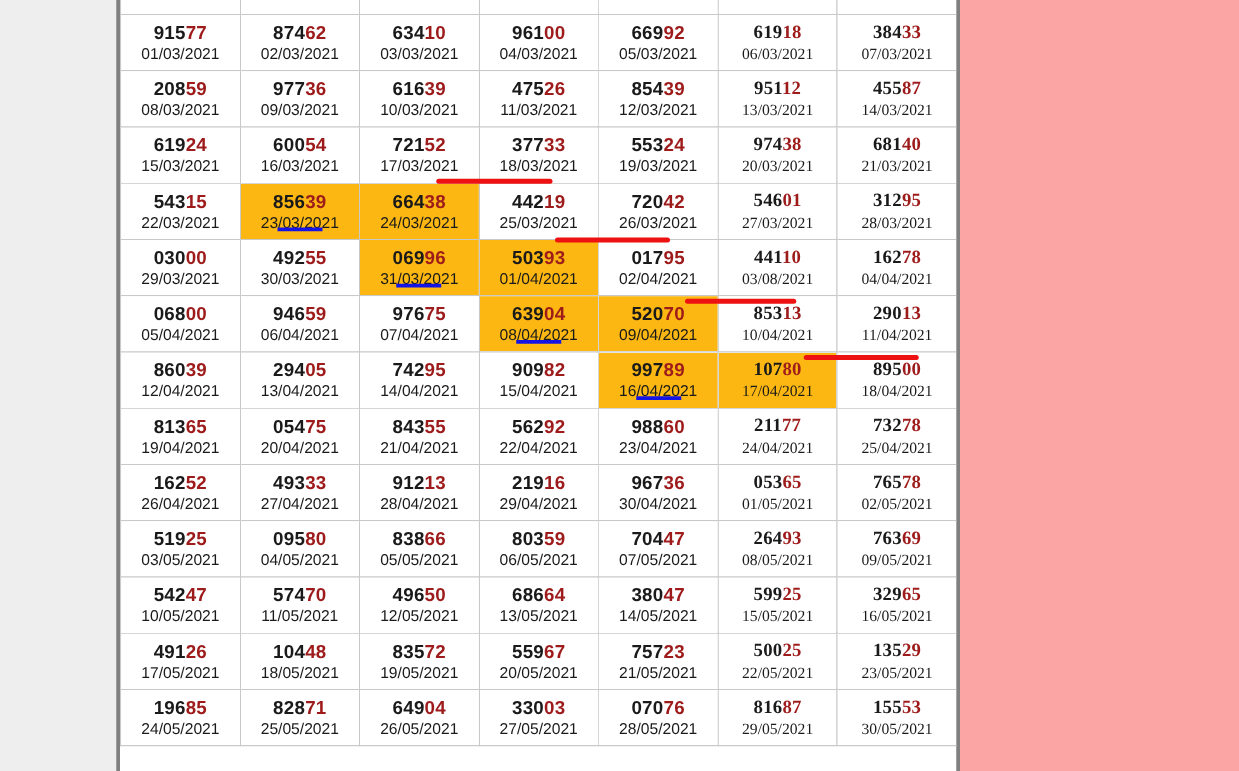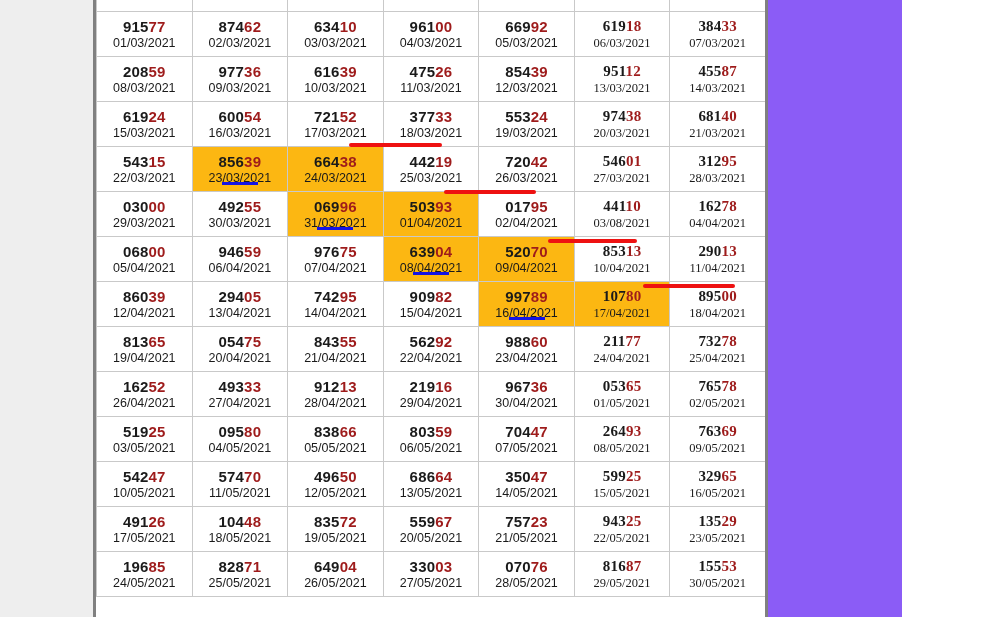--- a/index.html
+++ b/index.html
@@ -7,23 +7,23 @@
     padding: 0;
     width: 991px;
     height: 617px;
     background: #ffffff;
     font-family: "Liberation Sans", sans-serif;
     overflow: hidden;
   }
 
   #page {
     position: relative;
-    width: 902px;
+    width: 991px;
     height: 617px;
-    background: #8b5cf6;
+    background: #fca5a5;
   }
 
   
   #left-gutter {
     position: absolute;
     left: 0;
     top: 0;
     width: 93px;
     height: 617px;
     background: #eeeeee;
@@ -453,21 +453,21 @@
             </td>
             <td>
               <span class="num"><span>496</span><span class="r">50</span></span>
               <span class="dt"><span>12/05/2021</span></span>
             </td>
             <td>
               <span class="num"><span>686</span><span class="r">64</span></span>
               <span class="dt"><span>13/05/2021</span></span>
             </td>
             <td>
-              <span class="num"><span>350</span><span class="r">47</span></span>
+              <span class="num"><span>380</span><span class="r">47</span></span>
               <span class="dt"><span>14/05/2021</span></span>
             </td>
             <td class="weekend">
               <span class="num"><span>599</span><span class="r">25</span></span>
               <span class="dt"><span>15/05/2021</span></span>
             </td>
             <td class="weekend">
               <span class="num"><span>329</span><span class="r">65</span></span>
               <span class="dt"><span>16/05/2021</span></span>
             </td>
@@ -487,21 +487,21 @@
             </td>
             <td>
               <span class="num"><span>559</span><span class="r">67</span></span>
               <span class="dt"><span>20/05/2021</span></span>
             </td>
             <td>
               <span class="num"><span>757</span><span class="r">23</span></span>
               <span class="dt"><span>21/05/2021</span></span>
             </td>
             <td class="weekend">
-              <span class="num"><span>943</span><span class="r">25</span></span>
+              <span class="num"><span>500</span><span class="r">25</span></span>
               <span class="dt"><span>22/05/2021</span></span>
             </td>
             <td class="weekend">
               <span class="num"><span>135</span><span class="r">29</span></span>
               <span class="dt"><span>23/05/2021</span></span>
             </td>
           </tr>
           <tr>
             <td>
               <span class="num"><span>196</span><span class="r">85</span></span>

